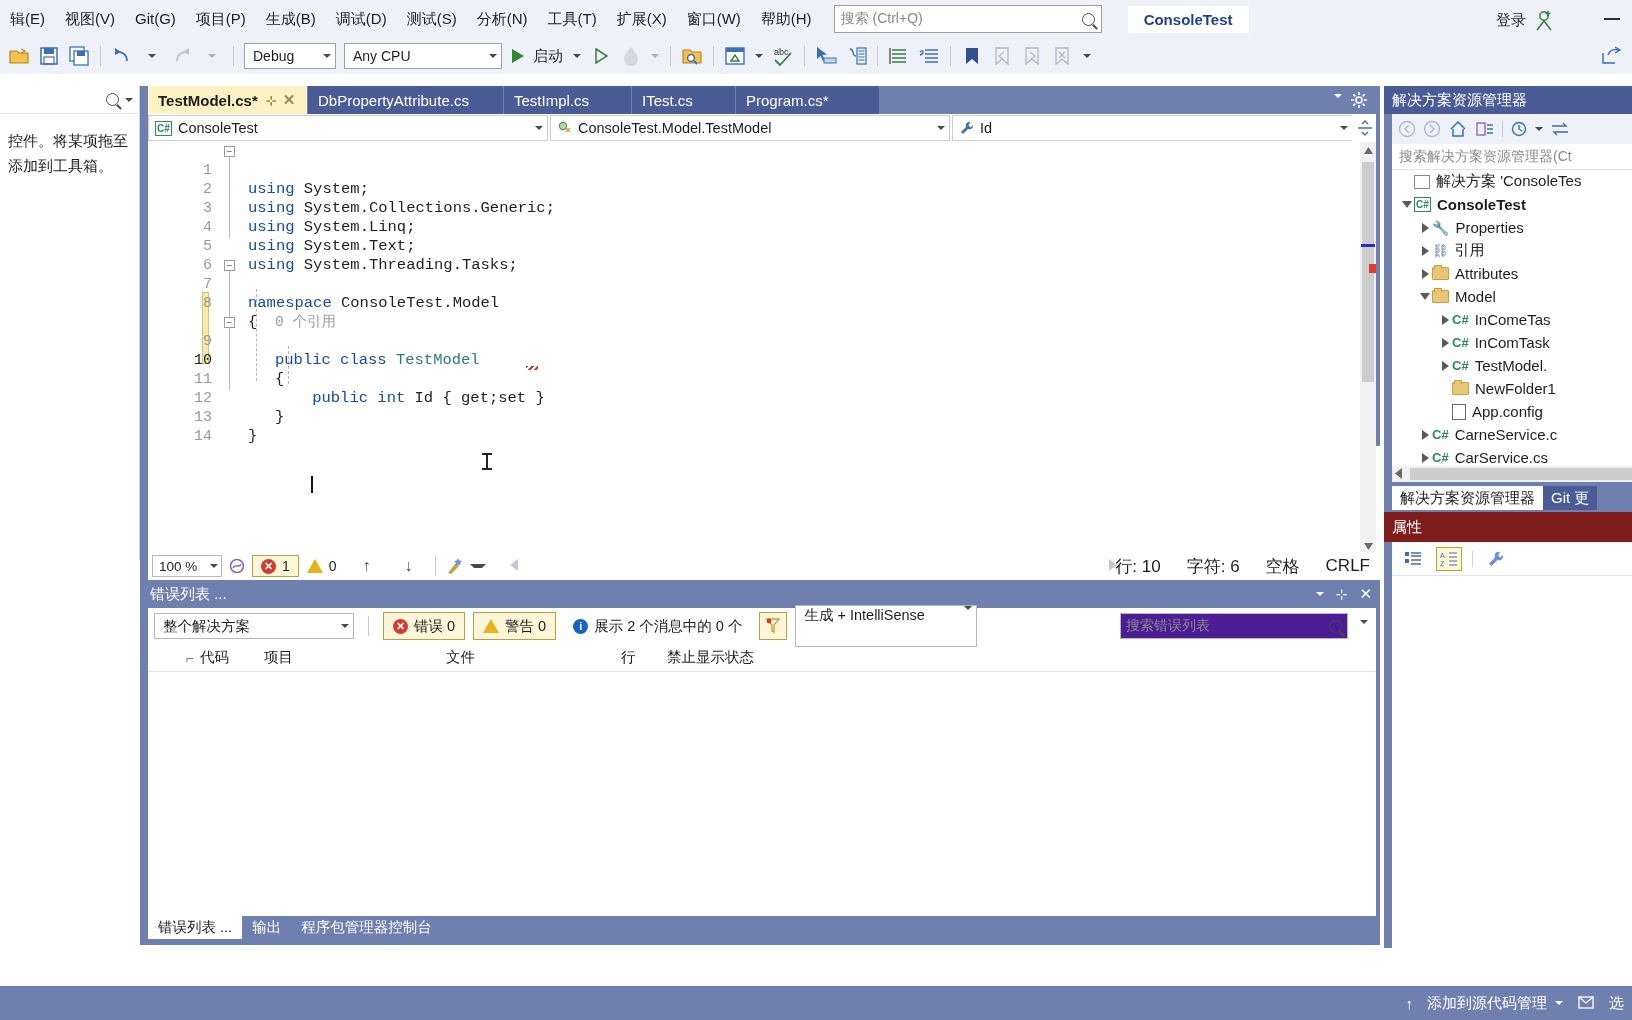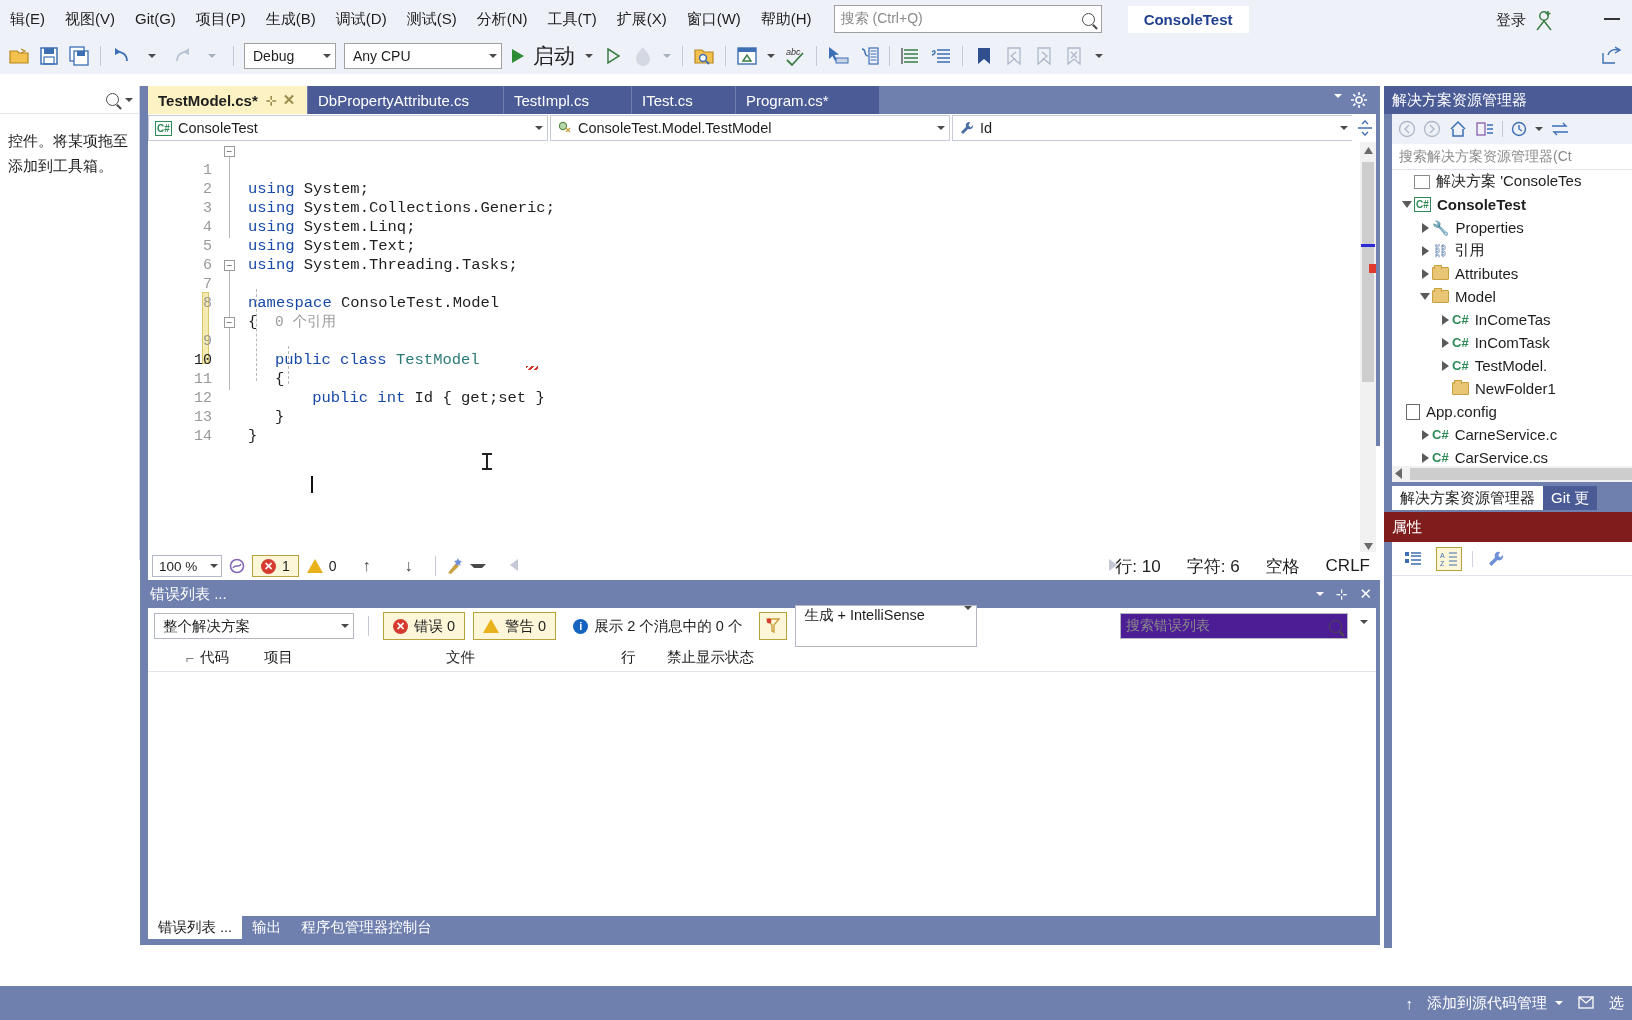--- a/index.html
+++ b/index.html
@@ -44,38 +44,38 @@
     font-size:15px; color:#1e1e1e;
   }
   #win-min { position:absolute; right:12px; top:18px; width:16px; height:2px; background:#333; }
 
   
   #toolbar {
     position:absolute; left:0; top:38px; width:1632px; height:36px;
     background:#eef1f8; display:flex; align-items:center; padding-left:4px;
   }
   .tb { width:26px; height:26px; margin:16px 2px; position:relative;
-        display:flex; align-items:center; justify-content:center;font-style:italic; }
+        display:flex; align-items:center; justify-content:center; }
   .tb svg { display:block; }
   .tbsep { width:1px; height:20px; background:#c3c9d6; margin:0 6px; }
   .caret { width:0;height:0;border-left:4px solid transparent;border-right:4px solid transparent;
            border-top:4px solid #4a4a4a; }
   .caret.dim { border-top-color:#a9b0bd; }
   .combo {
     height:26px; border:1px solid #a0a0a0; background:#fff;
     display:flex; align-items:center; padding:0 4px 0 8px; font-size:14px;
     margin:0 4px;
   }
   .combo .lbl { flex:1; white-space:nowrap; }
   .combo .cv { margin-left:10px; }
   #tb-debug { width:92px; }
   #tb-cpu { width:158px; }
   .play-tri { width:0;height:0;border-top:7px solid transparent;border-bottom:7px solid transparent;
               border-left:12px solid #2e8b36; }
-  #run-lbl { font-size:21px; margin:0 5px 0 3px; }
+  #run-lbl { font-size:15px; margin:0 5px 0 3px; }
   #tb-right { position:absolute; right:10px; top:8px; display:flex; gap:10px; }
 
   
   #toolbox {
     position:absolute; left:0; top:86px; width:140px; height:474px;
     background:#ffffff; border-right:1px solid #cdd2de;
   }
   #toolbox-hdr {
     height:28px; background:#ffffff; display:flex; align-items:center;
     justify-content:flex-end; padding-right:6px; gap:6px;
@@ -898,21 +898,21 @@
       <span class="csicon">C#</span>
       <span class="tlabel">TestModel.</span>
     </div>
 
     <div class="trow" style="padding-left:46px">
       <span class="tw"></span>
       <span class="ficon"></span>
       <span class="tlabel">NewFolder1</span>
     </div>
 
-    <div class="trow" style="">
+    <div class="trow" style="padding-left:46px">
       <span class="tw"></span>
       <span class="cfgicon"></span>
       <span class="tlabel">App.config</span>
     </div>
 
     <div class="trow" style="padding-left:26px">
       <span class="tw">
           <span class="twc"></span>
         </span>
       <span class="csicon">C#</span>

